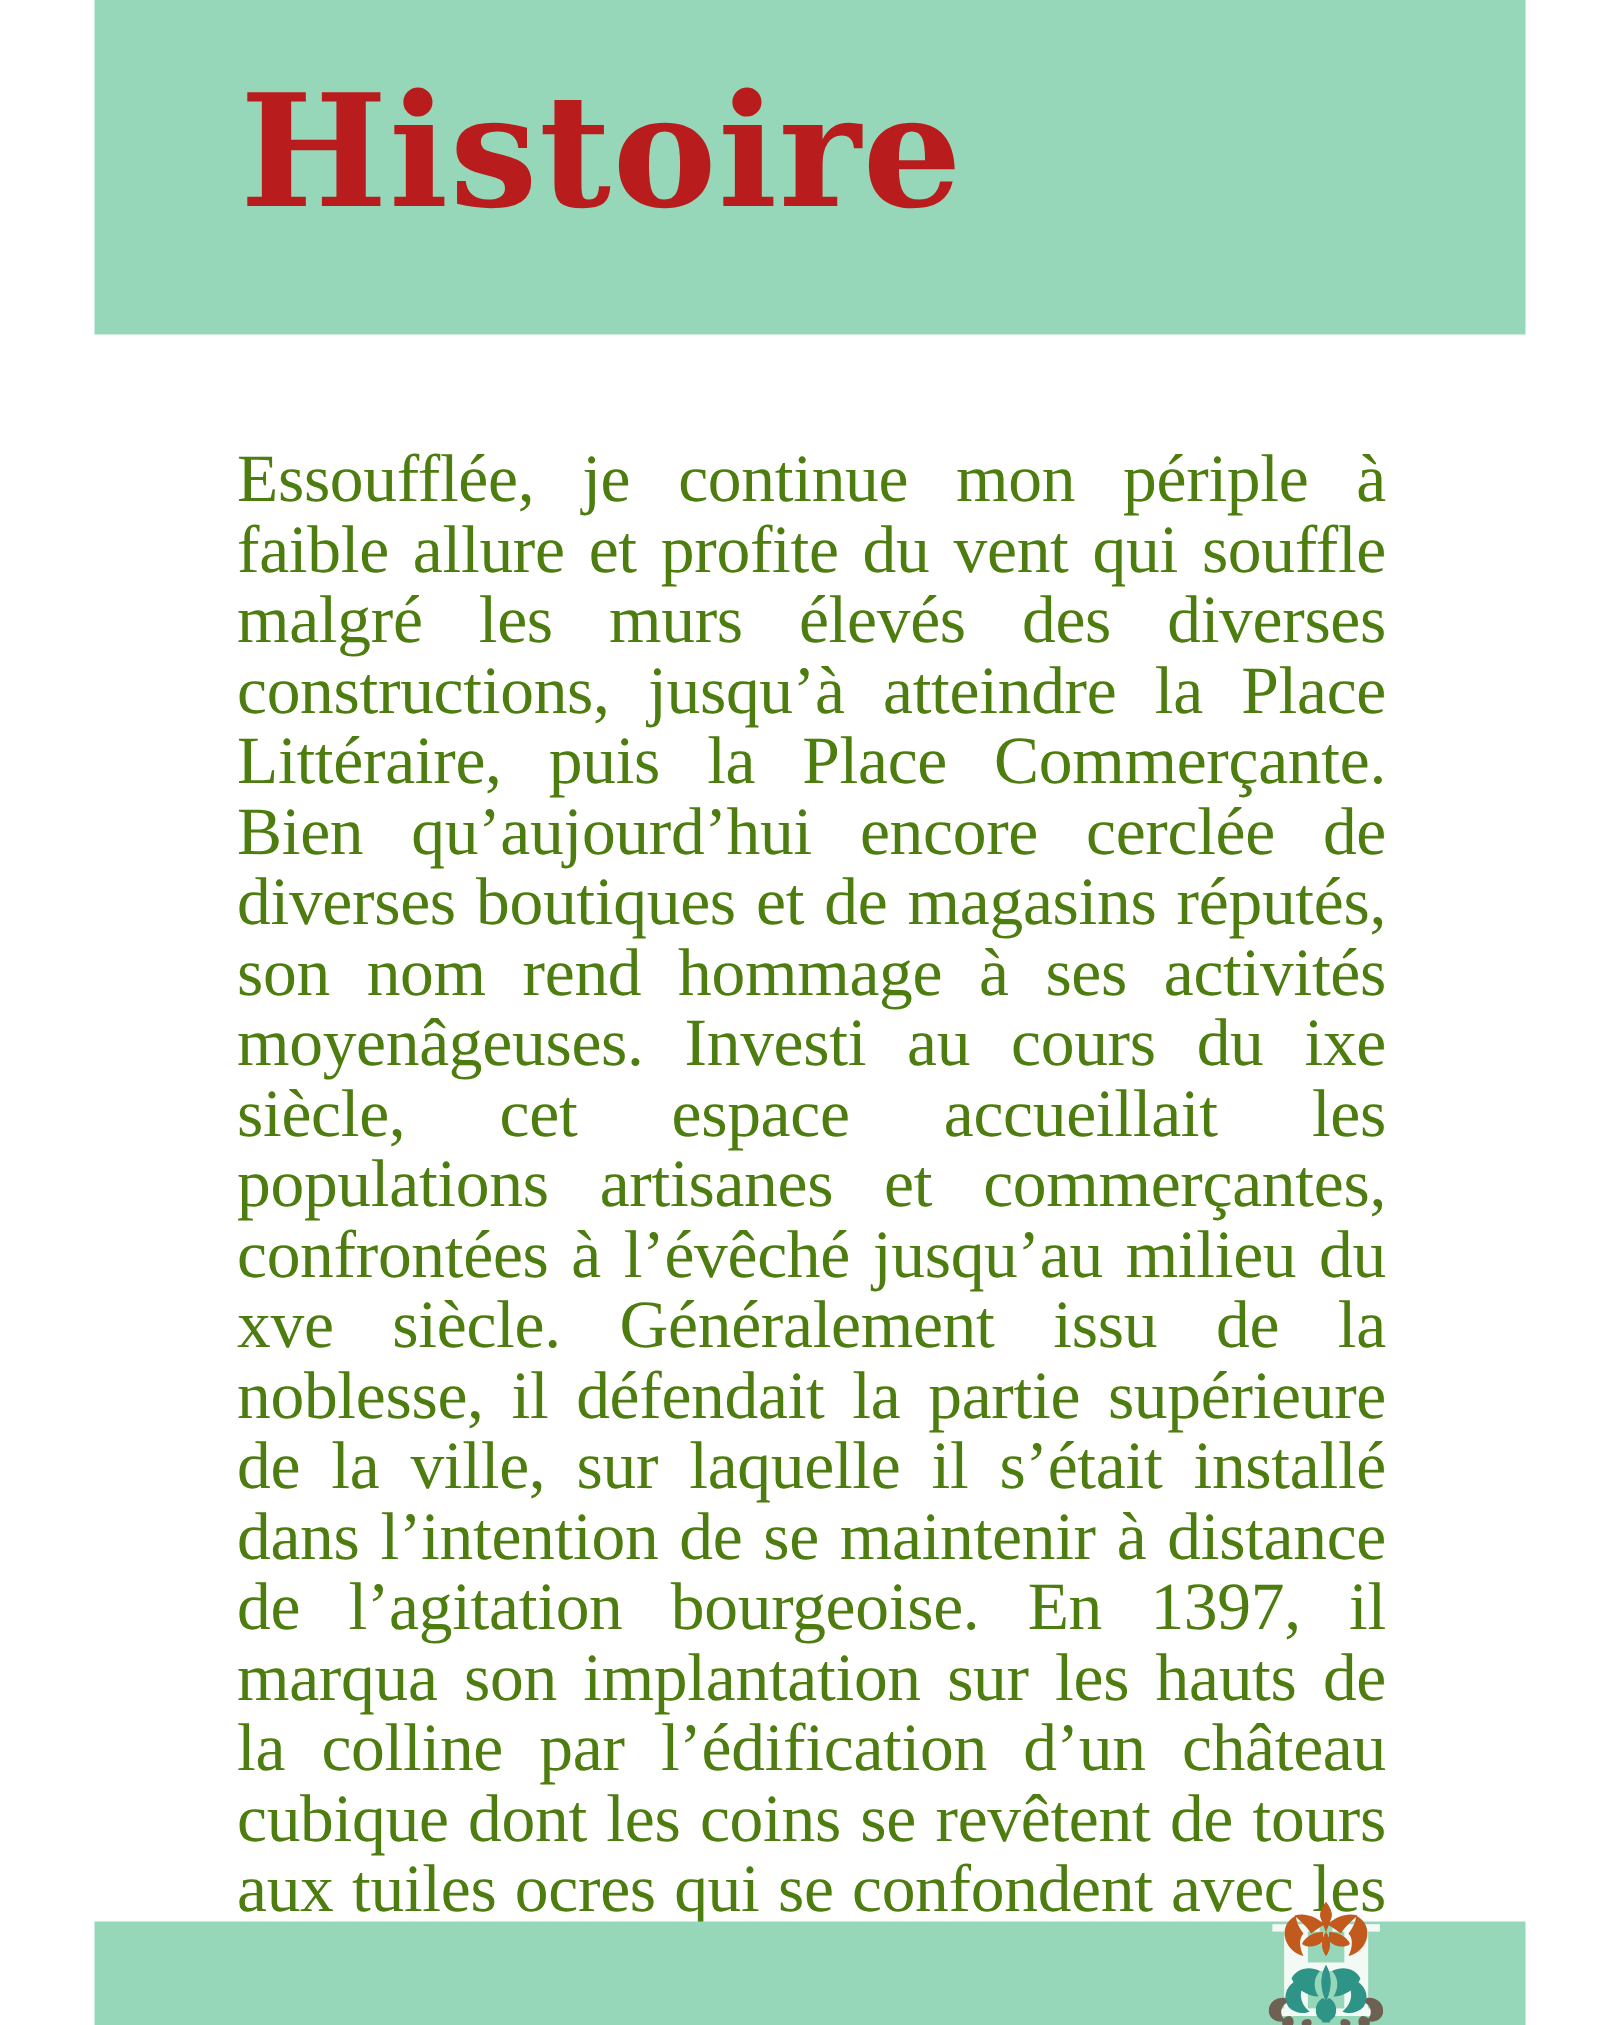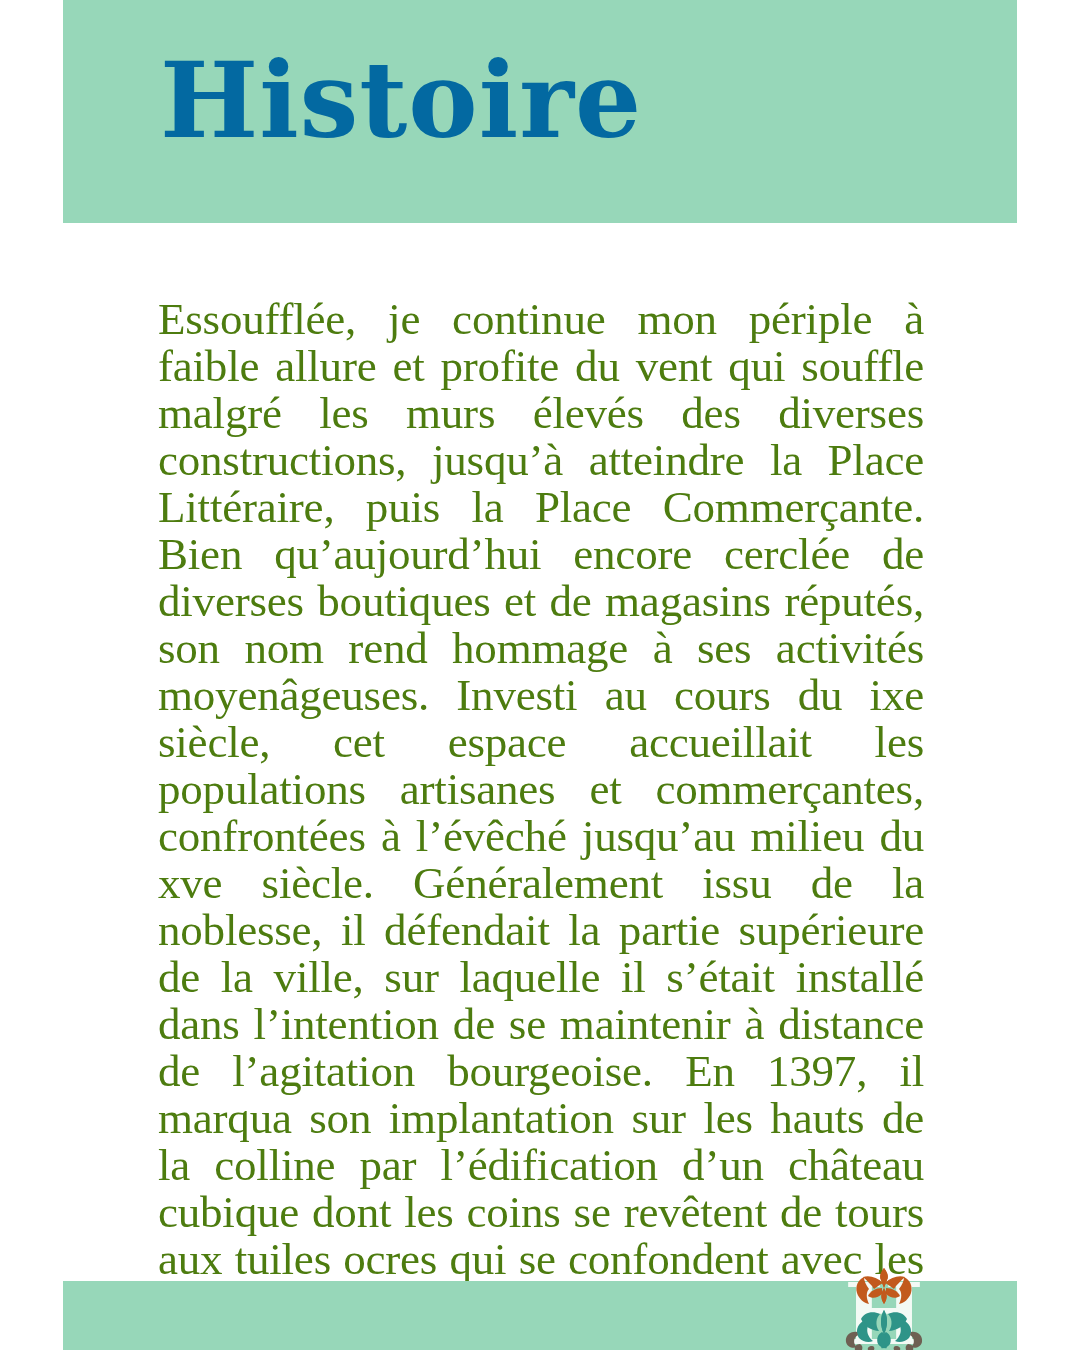--- a/index.html
+++ b/index.html
@@ -32,21 +32,21 @@
   .page-title {
     position: absolute;
     top: 46px;
     left: 97px;
     margin: 0;
     font-family: "DejaVu Serif", serif;
     font-weight: 700;
     font-size: 104px;
     line-height: 1.05;
     letter-spacing: 1px;
-    color: #0369a1;
+    color: #b91c1c;
   }
   .body-text {
     position: absolute;
     top: 296px;
     left: 158px;
     width: 766px;
   }
   .body-text p {
     margin: 0;
     font-family: "Liberation Serif", serif;

